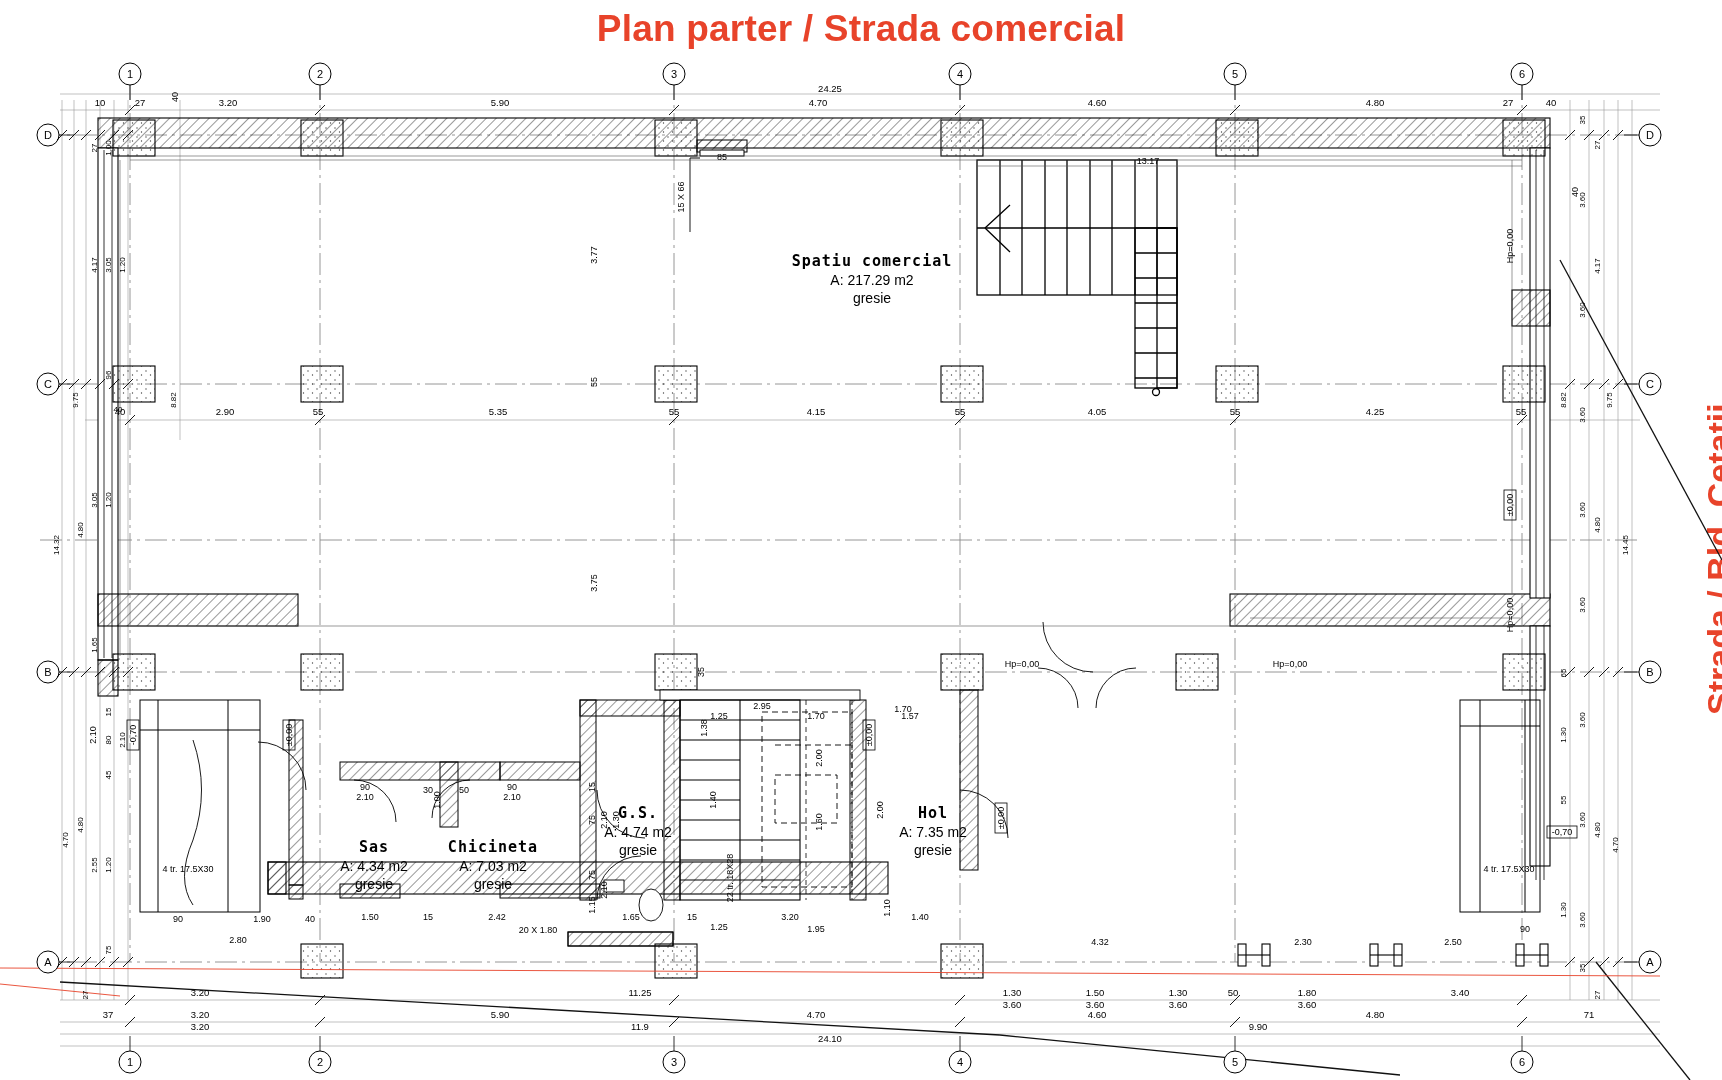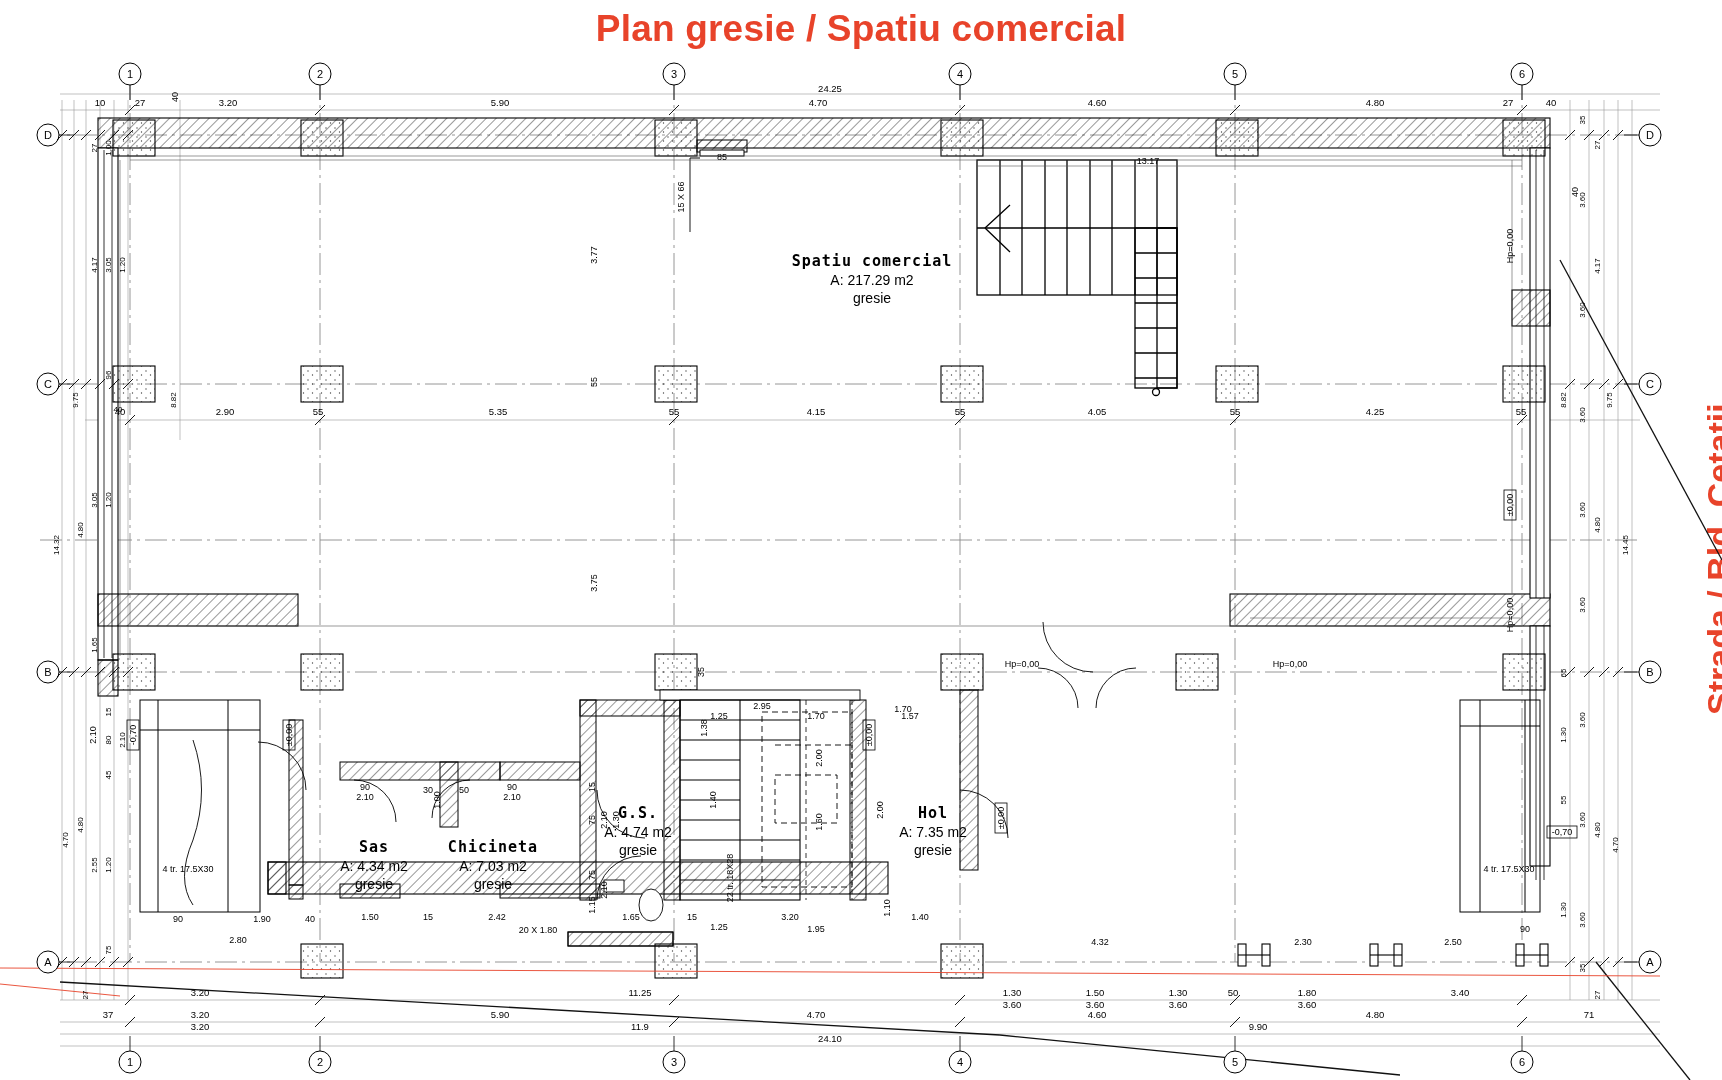--- a/index.html
+++ b/index.html
@@ -81,21 +81,21 @@
     font-size: 9px;
     fill: #000;
     text-anchor: middle;
   }
 </style>
 </head>
 <body>
 
 <div id="page">
 
-  <div id="plan-title">Plan gresie / Spatiu comercial</div>
+  <div id="plan-title">Plan parter / Strada comercial</div>
   <div id="street-label">Strada / Bld. Cetatii</div>
 
   <svg id="drawing" viewBox="0 0 1722 1080">
     <defs>
       <pattern id="hatch45" width="7" height="7" patternTransform="rotate(45)" patternUnits="userSpaceOnUse">
         <line x1="0" y1="0" x2="0" y2="7" stroke="#000" stroke-width="0.8"></line>
       </pattern>
       <pattern id="dots" width="9" height="9" patternUnits="userSpaceOnUse">
         <circle cx="2" cy="2" r="0.7" fill="#444"></circle>
         <circle cx="6.5" cy="6" r="0.7" fill="#444"></circle>

